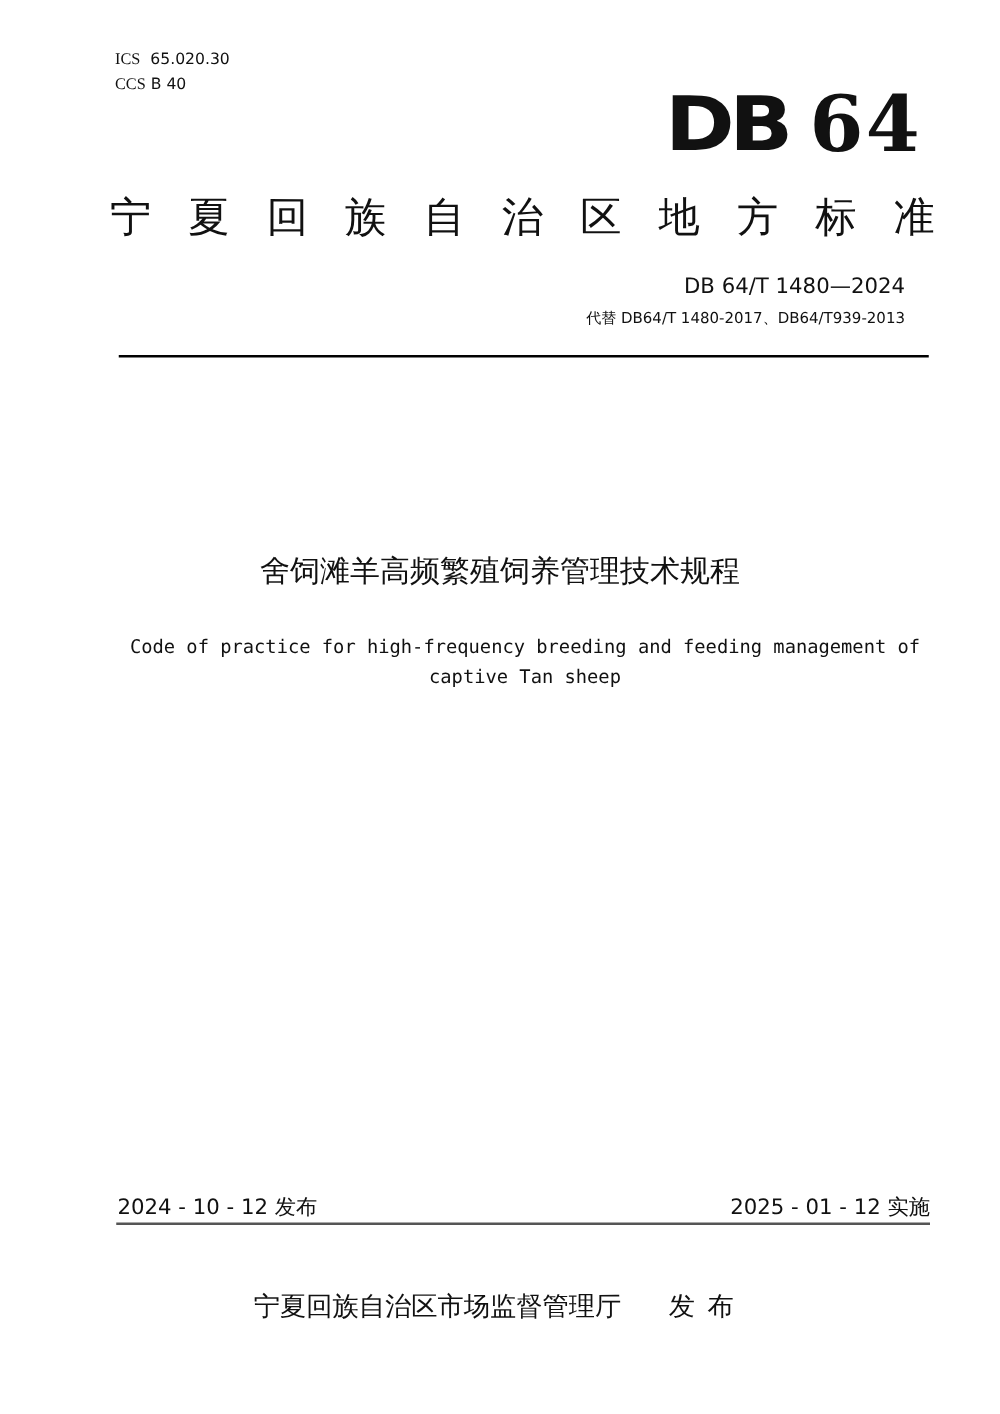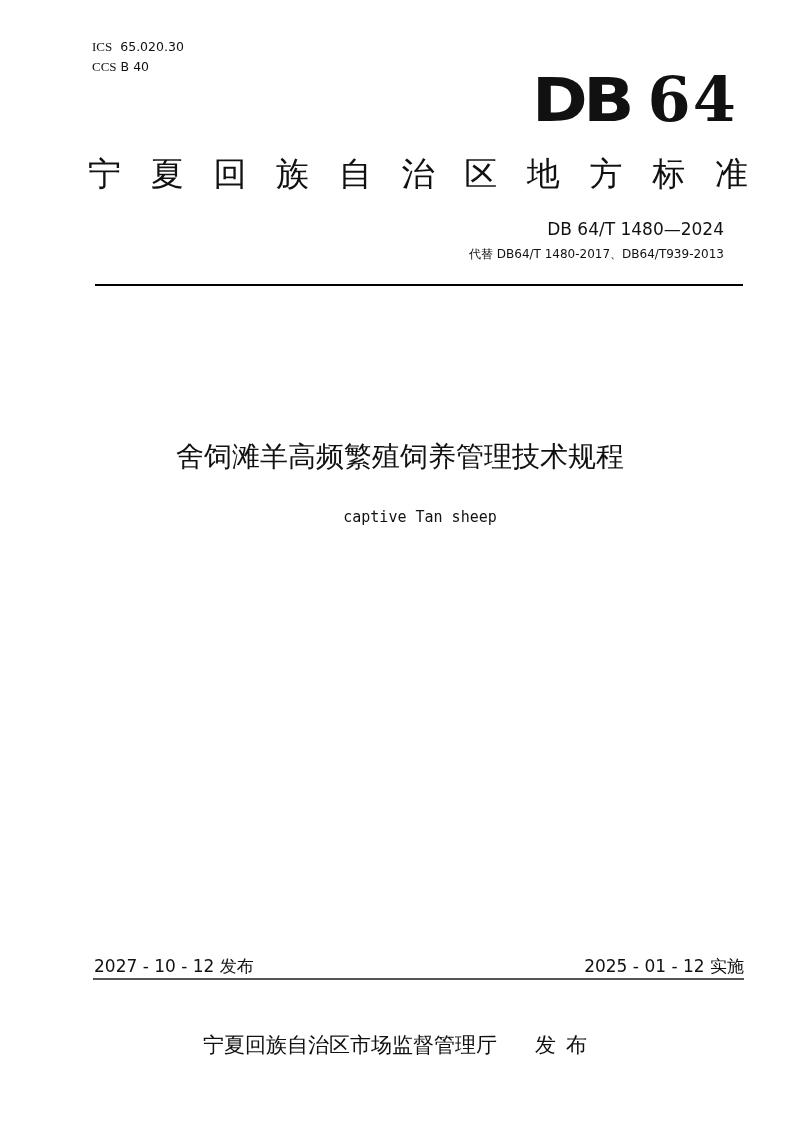--- a/index.html
+++ b/index.html
@@ -8,21 +8,21 @@
   .ics { left: 92px; top: 37px; font-family: "Liberation Serif", serif; font-size: 13px; line-height: 20px; }
   .ics span.code { font-family: "DejaVu Sans", sans-serif; font-size: 12.5px; margin-left: 8px; }
   .ics .row2 span.code { margin-left: 4px; }
   .db-logo { left: 505px; top: 66px; height: 64px; display: flex; align-items: flex-end; margin-left: 27px; }
   .db-logo .db { font-family: "DejaVu Sans", sans-serif; font-weight: 900; font-size: 60px; letter-spacing: -4px; line-height: 60px; transform: scaleX(1.12); transform-origin: left bottom; display: inline-block; }
   .db-logo .num { font-family: "DejaVu Serif", serif; font-weight: bold; font-size: 62px; line-height: 60px; margin-left: 28px; letter-spacing: 2px; }
   .std-title { left: 88px; top: 150px; width: 660px; font-size: 33px; line-height: 48px; display: flex; justify-content: space-between; }
   .std-no { right: 76px; top: 218px; font-size: 17px; line-height: 22px; text-align: right; margin-left: 38px; }
   .replaces { right: 76px; top: 245px; font-size: 12px; line-height: 18px; text-align: right; }
   .rule-top { left: 95px; top: 284px; width: 648px; height: 2px; background: #000; }
-  .cn-title { left: 0; width: 800px; top: 434px; text-align: center; font-size: 28px; line-height: 46px; letter-spacing: 0px; }
+  .cn-title { left: 0; width: 800px; top: 434px; text-align: center; font-size: 24px; line-height: 46px; letter-spacing: 0px; }
   .en-title { left: 90px; width: 660px; top: 505px; text-align: center; font-family: "DejaVu Sans Mono", monospace; font-size: 15px; line-height: 24px; }
   .date-left { left: 94px; top: 955px; font-size: 17px; line-height: 22px; }
   .date-right { right: 56px; top: 955px; font-size: 17px; line-height: 22px; text-align: right; }
   .rule-bottom { left: 93px; top: 978px; width: 651px; height: 2px; background: #555; }
   .issuer { left: 0; width: 800px; top: 1033px; text-align: center; font-size: 21px; line-height: 24px; }
   .issuer .gap { display: inline-block; width: 38px; }
   .issuer .act { letter-spacing: 10px; }
 </style>
 </head>
 <body>
@@ -56,23 +56,24 @@
 </div>
 
 <div class="abs std-no">DB 64/T 1480—2024</div>
 <div class="abs replaces">代替 DB64/T 1480-2017、DB64/T939-2013</div>
 
 <div class="abs rule-top"></div>
 
 <div class="abs cn-title">舍饲滩羊高频繁殖饲养管理技术规程</div>
 
 <div class="abs en-title">
+  <div>Code of practice for high-frequency breeding and feeding management of</div>
   <div>captive Tan sheep</div>
 </div>
 
-<div class="abs date-left">2027 - 10 - 12 发布</div>
+<div class="abs date-left">2024 - 10 - 12 发布</div>
 <div class="abs date-right">2025 - 01 - 12 实施</div>
 
 <div class="abs rule-bottom"></div>
 
 <div class="abs issuer">
   <span>宁夏回族自治区市场监督管理厅</span><span class="gap"></span><span class="act">发布</span>
 </div>
 
 </body></html>

